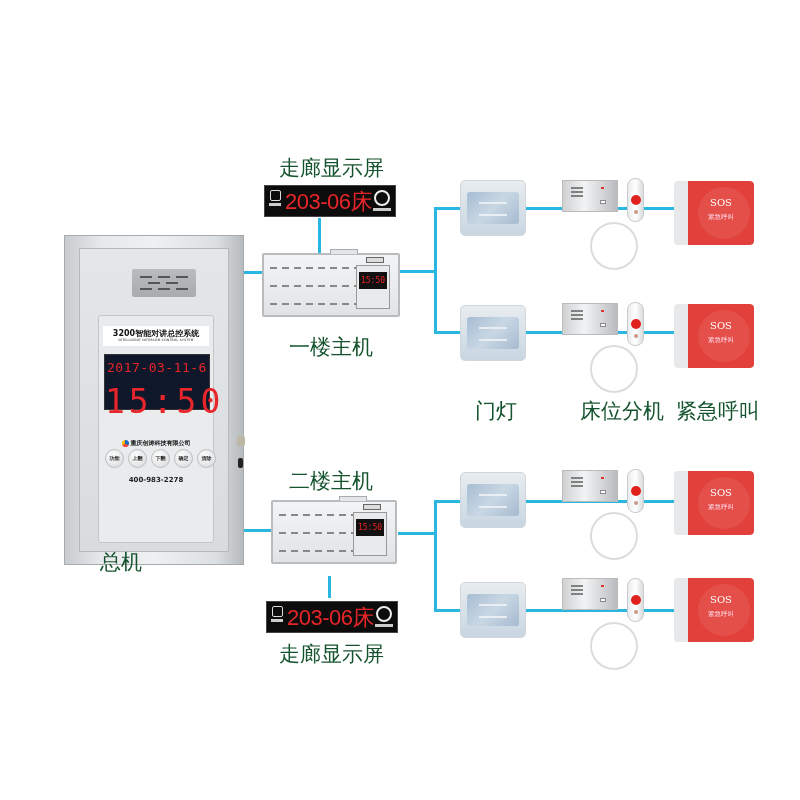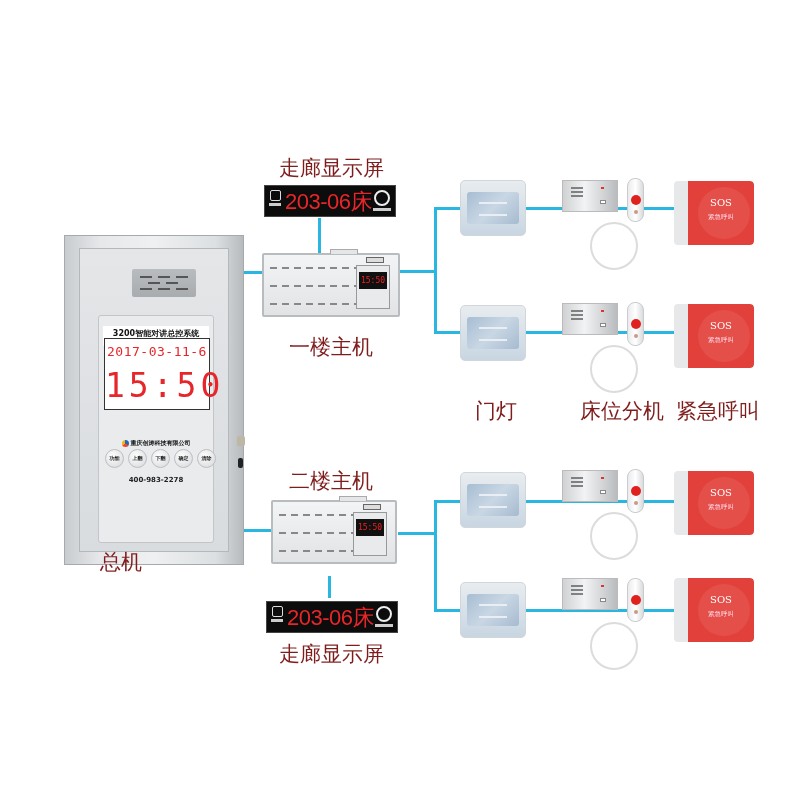--- a/index.html
+++ b/index.html
@@ -1,28 +1,28 @@
 <!DOCTYPE html>
 <html><head>
 <meta charset="utf-8">
 <style>
   *{box-sizing:border-box;margin:0;padding:0;}
   body{width:800px;height:800px;background:#ffffff;position:relative;overflow:hidden;font-family:"DejaVu Sans",sans-serif;}
   .abs{position:absolute;margin-left:28px;}
   .line{position:absolute;background:#29b6e0;}
-  .label{position:absolute;font-family:Liberation Serif, serif;color:#7f1d1d;font-size:21px;white-space:nowrap;}
+  .label{position:absolute;font-family:Liberation Serif, serif;color:#14532d;font-size:21px;white-space:nowrap;}
   
   .main-unit{left:36px;top:235px;width:180px;height:330px;background:linear-gradient(90deg,#c9cccf,#e6e8ea 20%,#eef0f1 50%,#dcdfe1 85%,#b8bbbe);border:1px solid #a7aaad;}
   .main-inner{position:absolute;left:14px;top:12px;right:14px;bottom:12px;background:linear-gradient(180deg,#e4e6e8,#d9dcdf);border:1px solid #b5b8bb;}
   .speaker{position:absolute;left:52px;top:20px;width:64px;height:28px;background:linear-gradient(#b9bcbf,#a9acaf);border-radius:2px;}
   .speaker i{position:absolute;height:2px;width:12px;background:#555;}
   .panel{position:absolute;left:18px;top:66px;width:116px;height:228px;background:#e9ebed;border:1px solid #c3c6c9;border-radius:3px;}
   .panel-title{position:absolute;left:4px;right:4px;top:10px;text-align:center;background:#fff;font-size:8px;font-weight:bold;color:#111;padding-top:2px;height:20px;}
   .panel-sub{position:absolute;left:0;right:0;top:12px;font-size:3px;letter-spacing:0.3px;font-weight:normal;}
-  .lcd{position:absolute;left:5px;top:22px;width:106px;height:72px;background:#ffffff;border:1px solid #333;}
+  .lcd{position:absolute;left:5px;top:38px;width:106px;height:56px;background:#0f172a;border:1px solid #333;}
   .lcd-date{position:absolute;left:0;right:0;top:5px;text-align:center;color:#e6262a;font-family:"DejaVu Sans Mono",monospace;font-size:13px;letter-spacing:0.5px;}
   .lcd-time{position:absolute;left:0;right:0;top:27px;text-align:center;color:#e6262a;font-family:"DejaVu Sans Mono",monospace;font-size:33px;letter-spacing:4px;}
   .company{position:absolute;left:0;right:0;top:123px;text-align:center;font-size:6px;color:#111;font-weight:bold;}
   .company .logo{display:inline-block;width:7px;height:7px;border-radius:50%;background:conic-gradient(#1b68c4 0 33%,#e43 0 66%,#f7b500 0);vertical-align:middle;margin-right:2px;}
   .btns{position:absolute;left:6px;top:133px;display:flex;gap:4px;}
   .btn{width:19px;height:19px;border-radius:50%;background:radial-gradient(circle at 40% 35%,#fff,#d4d6d8);border:1px solid #bcbfc2;font-size:5px;text-align:center;line-height:16px;color:#222;font-weight:bold;}
   .phone{position:absolute;left:0;right:0;top:160px;text-align:center;font-size:7px;color:#222;font-weight:bold;}
   .jack{position:absolute;width:8px;height:10px;border-radius:2px;}
   
   .corridor{position:absolute;width:132px;height:32px;background:#0c0c0c;border:1px solid #444;}

